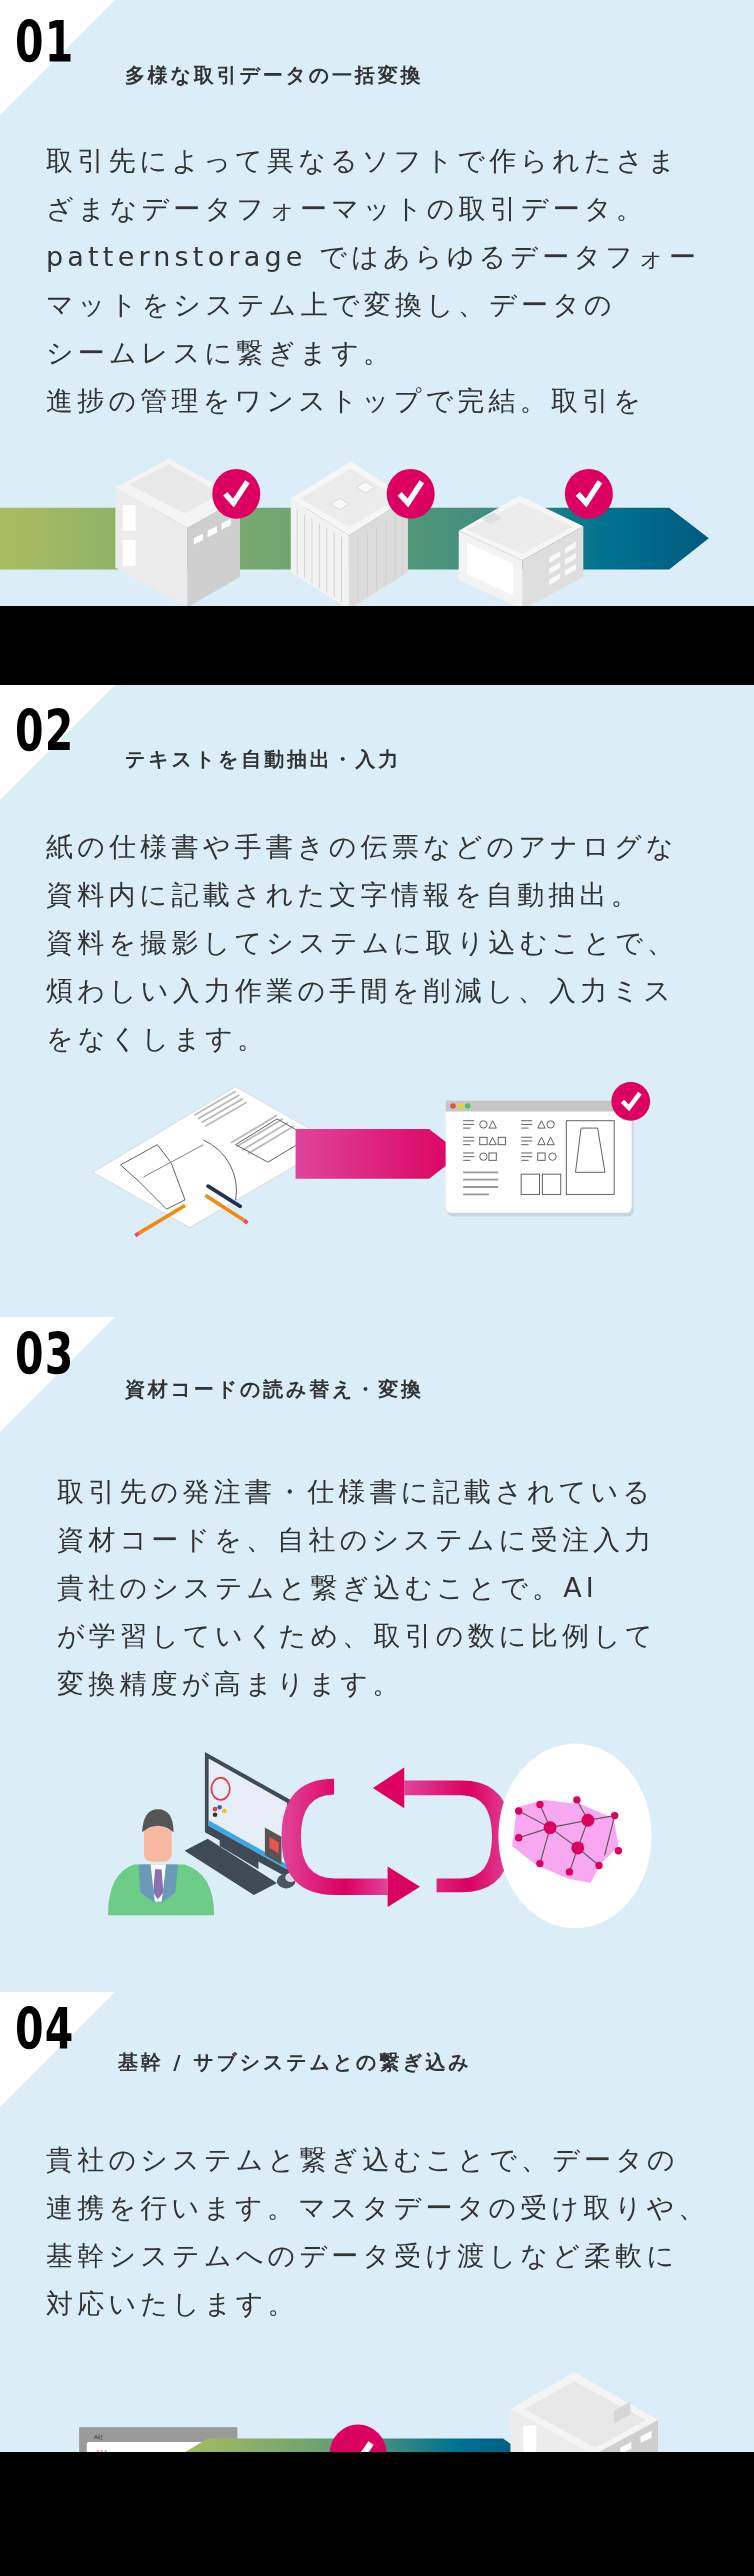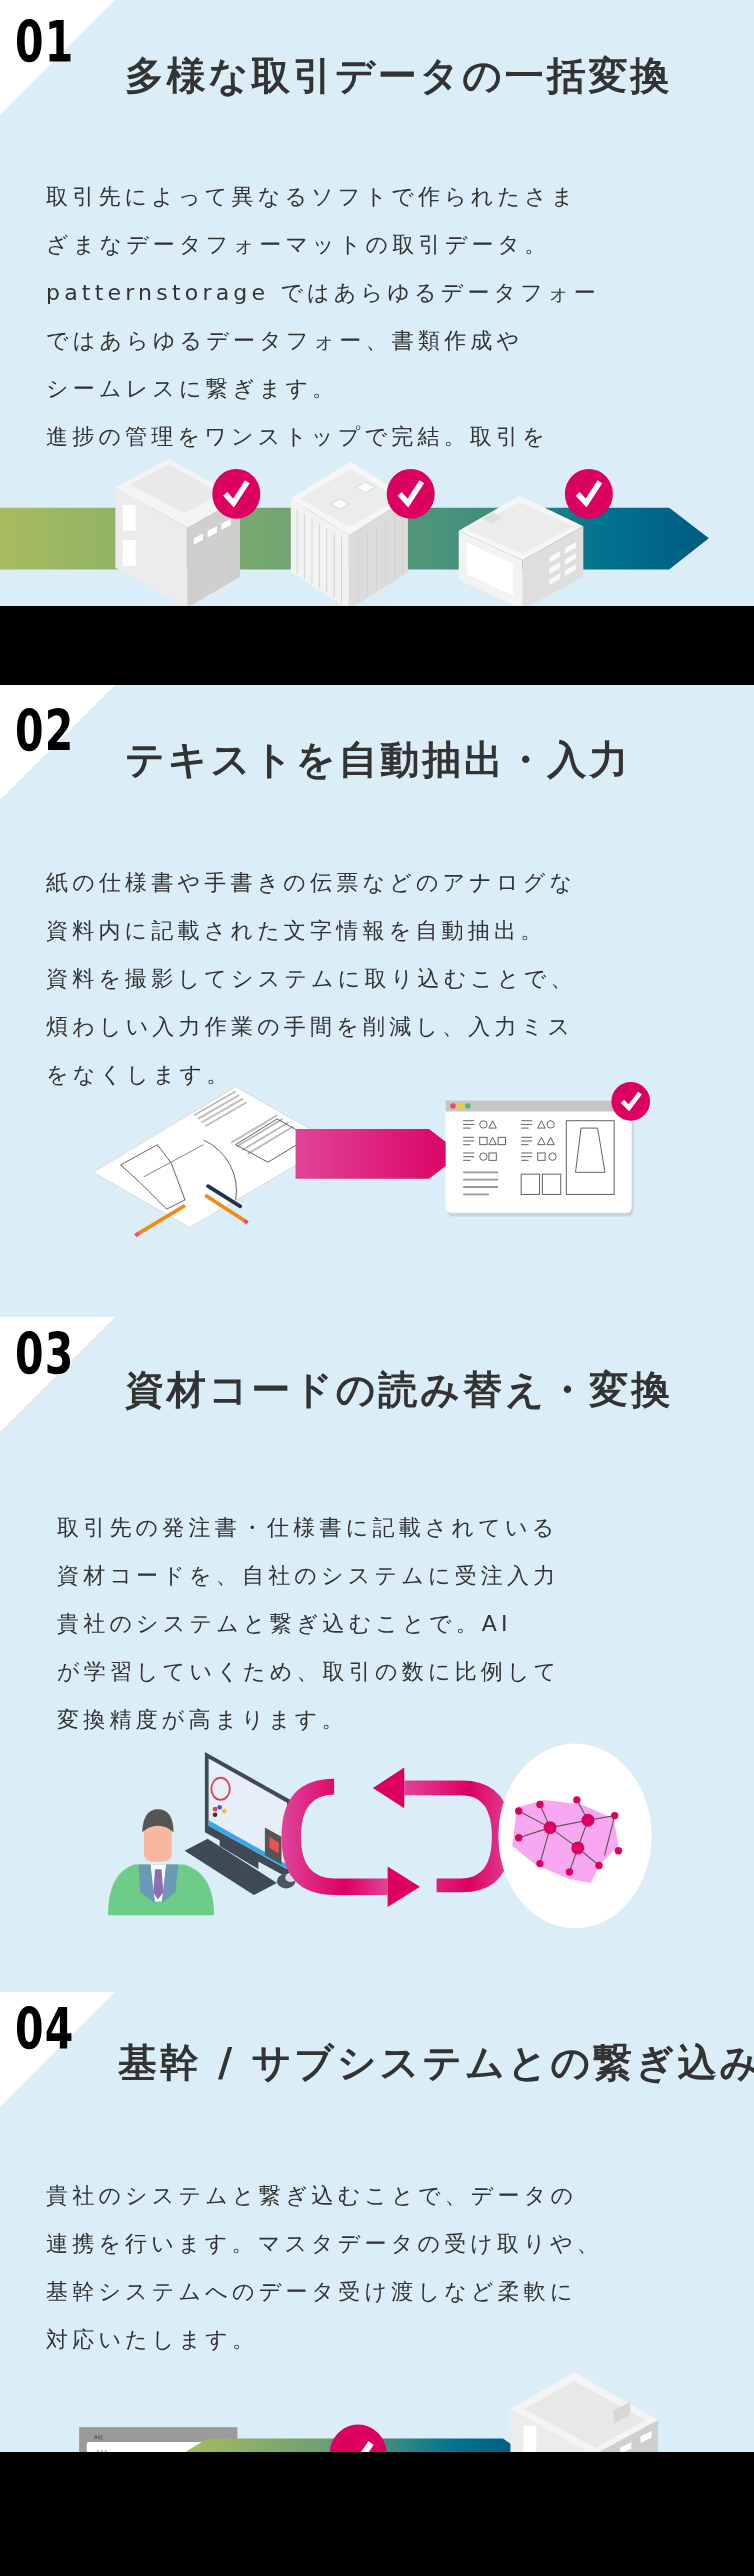--- a/index.html
+++ b/index.html
@@ -5,41 +5,41 @@
   * { box-sizing: border-box; margin: 0; padding: 0; }
   html, body { width: 755px; background: #000; }
   body { font-family: "DejaVu Sans", "Liberation Sans", sans-serif; color: #333; }
   .page { position: relative; width: 755px; height: 2576px; background: #000; overflow: hidden; }
   .section { position: absolute; left: 0; width: 755px; background: #dbeef8; overflow: hidden; }
   .corner { position: absolute; left: 0; top: 0; width: 0; height: 0;
             border-top: 115px solid #ffffff; border-right: 115px solid transparent; }
   .num { position: absolute; left: 14.8px; top: 9.2px; font-family: "DejaVu Sans", sans-serif;
          font-weight: bold; font-size: 57px; color: #000; letter-spacing: 1.8px;
          transform: scaleX(0.72); transform-origin: left top; line-height: 66px; }
-  .title { position: absolute; left: 125px; font-size: 39px; color: #333; letter-spacing: 2.8px;
+  .title { position: absolute; left: 125px; font-size: 20px; color: #333; letter-spacing: 2.8px;
            font-weight: bold; white-space: nowrap; line-height: 41px; }
-  .body-text { position: absolute; left: 46px; width: 665px; font-size: 22px; letter-spacing: 4.2px;
-               line-height: 48px; color: #333; white-space: nowrap; margin-top: 36px; }
+  .body-text { position: absolute; left: 46px; width: 665px; font-size: 27px; letter-spacing: 4.2px;
+               line-height: 48px; color: #333; white-space: nowrap; }
   .body-text .line { display: block; height: 48px; }
   .illus { position: absolute; left: 0; }
 </style>
 </head>
 <body>
 
 <div class="page">
 
   <section class="section" style="top:0;height:606px;">
     <div class="corner"></div>
     <div class="num">01</div>
     <h2 class="title" style="top:55px;">多様な取引データの一括変換</h2>
     <div class="body-text" style="top:137px;">
       <span class="line">取引先によって異なるソフトで作られたさま</span>
       <span class="line">ざまなデータフォーマットの取引データ。</span>
       <span class="line">patternstorage ではあらゆるデータフォー</span>
-      <span class="line">ではあらゆるデータフォー、書類作成や</span>
+      <span class="line">マットをシステム上で変換し、データの</span>
       <span class="line">シームレスに繋ぎます。</span>
       <span class="line">進捗の管理をワンストップで完結。取引を</span>
     </div>
     <svg class="illus" style="top:443px;" width="755" height="194" viewBox="0 480 818 210">
       <defs>
         <linearGradient id="g1" x1="0" x2="1" y1="0" y2="0">
           <stop offset="0" stop-color="#a8bc5f"></stop>
           <stop offset="0.45" stop-color="#6aa273"></stop>
           <stop offset="0.7" stop-color="#3d8c80"></stop>
           <stop offset="0.85" stop-color="#00728f"></stop>

